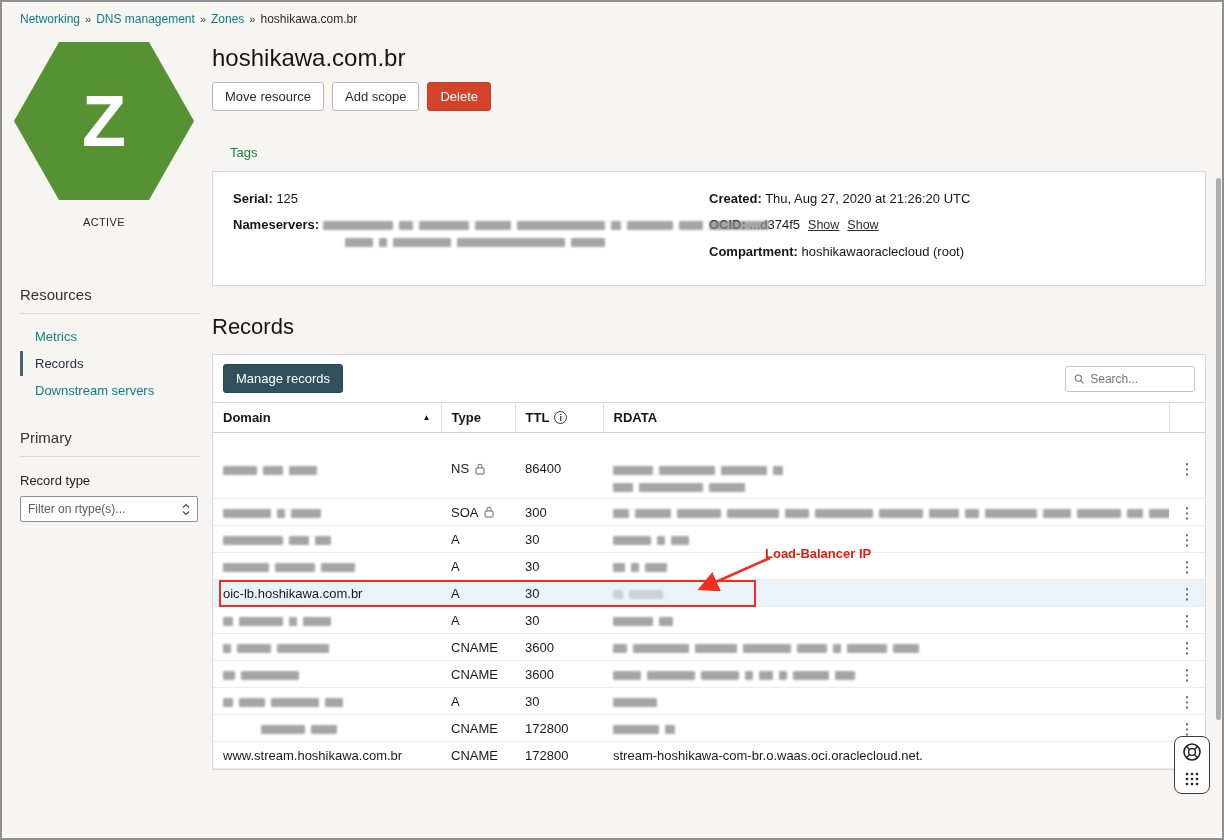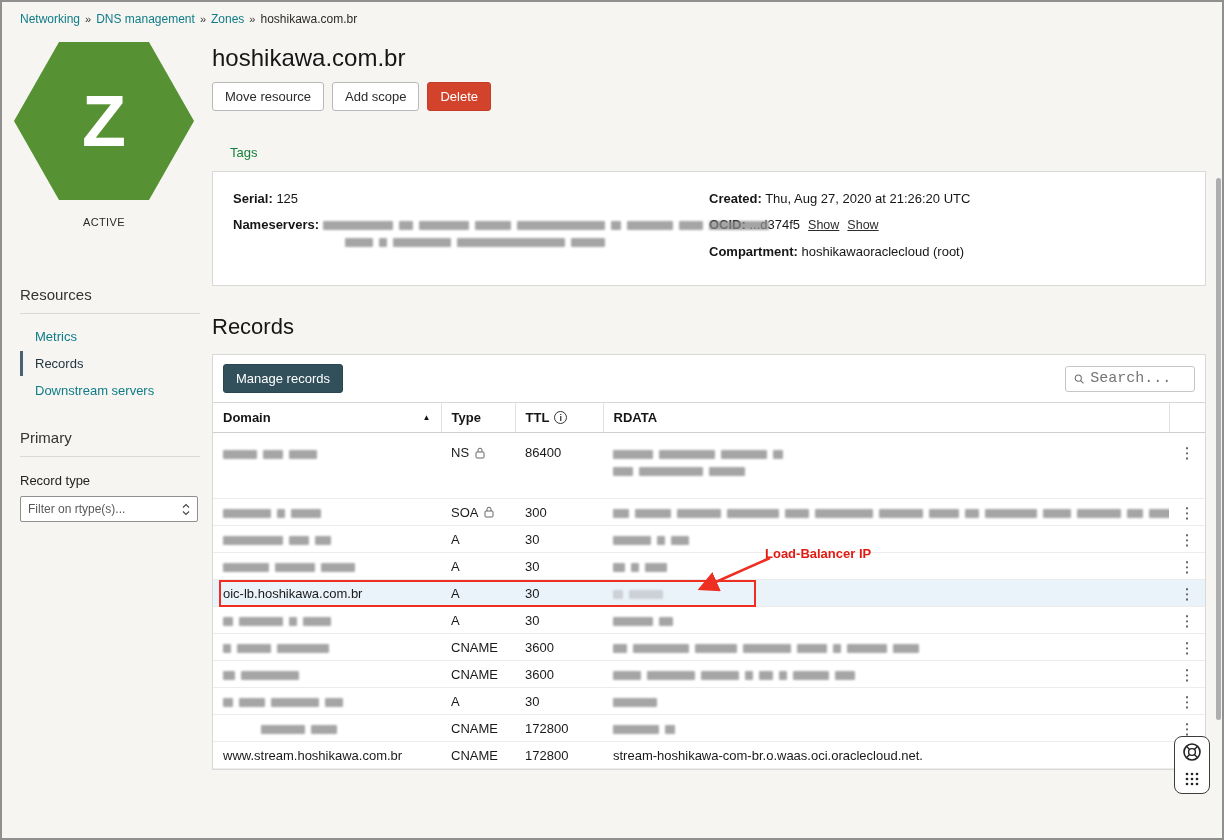--- a/index.html
+++ b/index.html
@@ -63,27 +63,27 @@
 .rx.light{opacity:.32}
 .rl{white-space:nowrap;line-height:17px}
 .ns-redact{display:inline-block;vertical-align:top;margin-left:4px}
 
 
 .records-title{font-size:22px;font-weight:400;margin-top:28px}
 .records-desc{font-size:12.5px;color:#333;margin-top:8px}
 .records-card{margin-top:14px;position:relative}
 .toolbar{display:flex;justify-content:space-between;align-items:center;padding:9px 10px}
 .search{display:flex;align-items:center;border:1px solid #c6c6c6;border-radius:3px;padding:0 8px;height:26px;width:130px;background:#fff}
-.search input{border:none;outline:none;font-size:15px;width:100%;margin-left:6px;font-family:Liberation Mono, monospace;background:transparent}
+.search input{border:none;outline:none;font-size:12px;width:100%;margin-left:6px;font-family:Liberation Sans, sans-serif;background:transparent}
 
 table.records{width:100%;border-collapse:collapse;font-size:13px;table-layout:fixed}
 .records th{text-align:left;padding:0 10px;height:30px;border-top:1px solid #d8d8d8;border-bottom:1px solid #cfcfcf;font-weight:700;color:#161616}
 .records th+th{border-left:1px solid #e2e2e2}
 .records td{padding:0 10px;height:27px;border-bottom:1px solid #ececec;color:#1a1a1a;vertical-align:middle;overflow:hidden}
-tr.tall td{height:66px;vertical-align:top;padding-top:12px}
+tr.tall td{height:66px;vertical-align:top;padding-top:28px}
 tr.hl td{background:#eaf2fa}
 .type-cell{display:flex;align-items:center;gap:6px}
 .th-flex{display:flex;align-items:center;justify-content:space-between}
 .sort-icon{font-size:8px;color:#111;margin-left:6px}
 .info-i{display:inline-flex;align-items:center;justify-content:center;width:13px;height:13px;border:1px solid #333;border-radius:50%;font-size:9px;margin-left:5px;color:#333}
 .kebab{font-size:15px;color:#3c3c3c;text-align:center;cursor:pointer;line-height:1}
 
 
 .hl-cell{position:relative;overflow:visible !important}
 .red-box{position:absolute;left:6px;top:0;width:537px;height:27px;border:2px solid #ee2e20;z-index:5;pointer-events:none}

